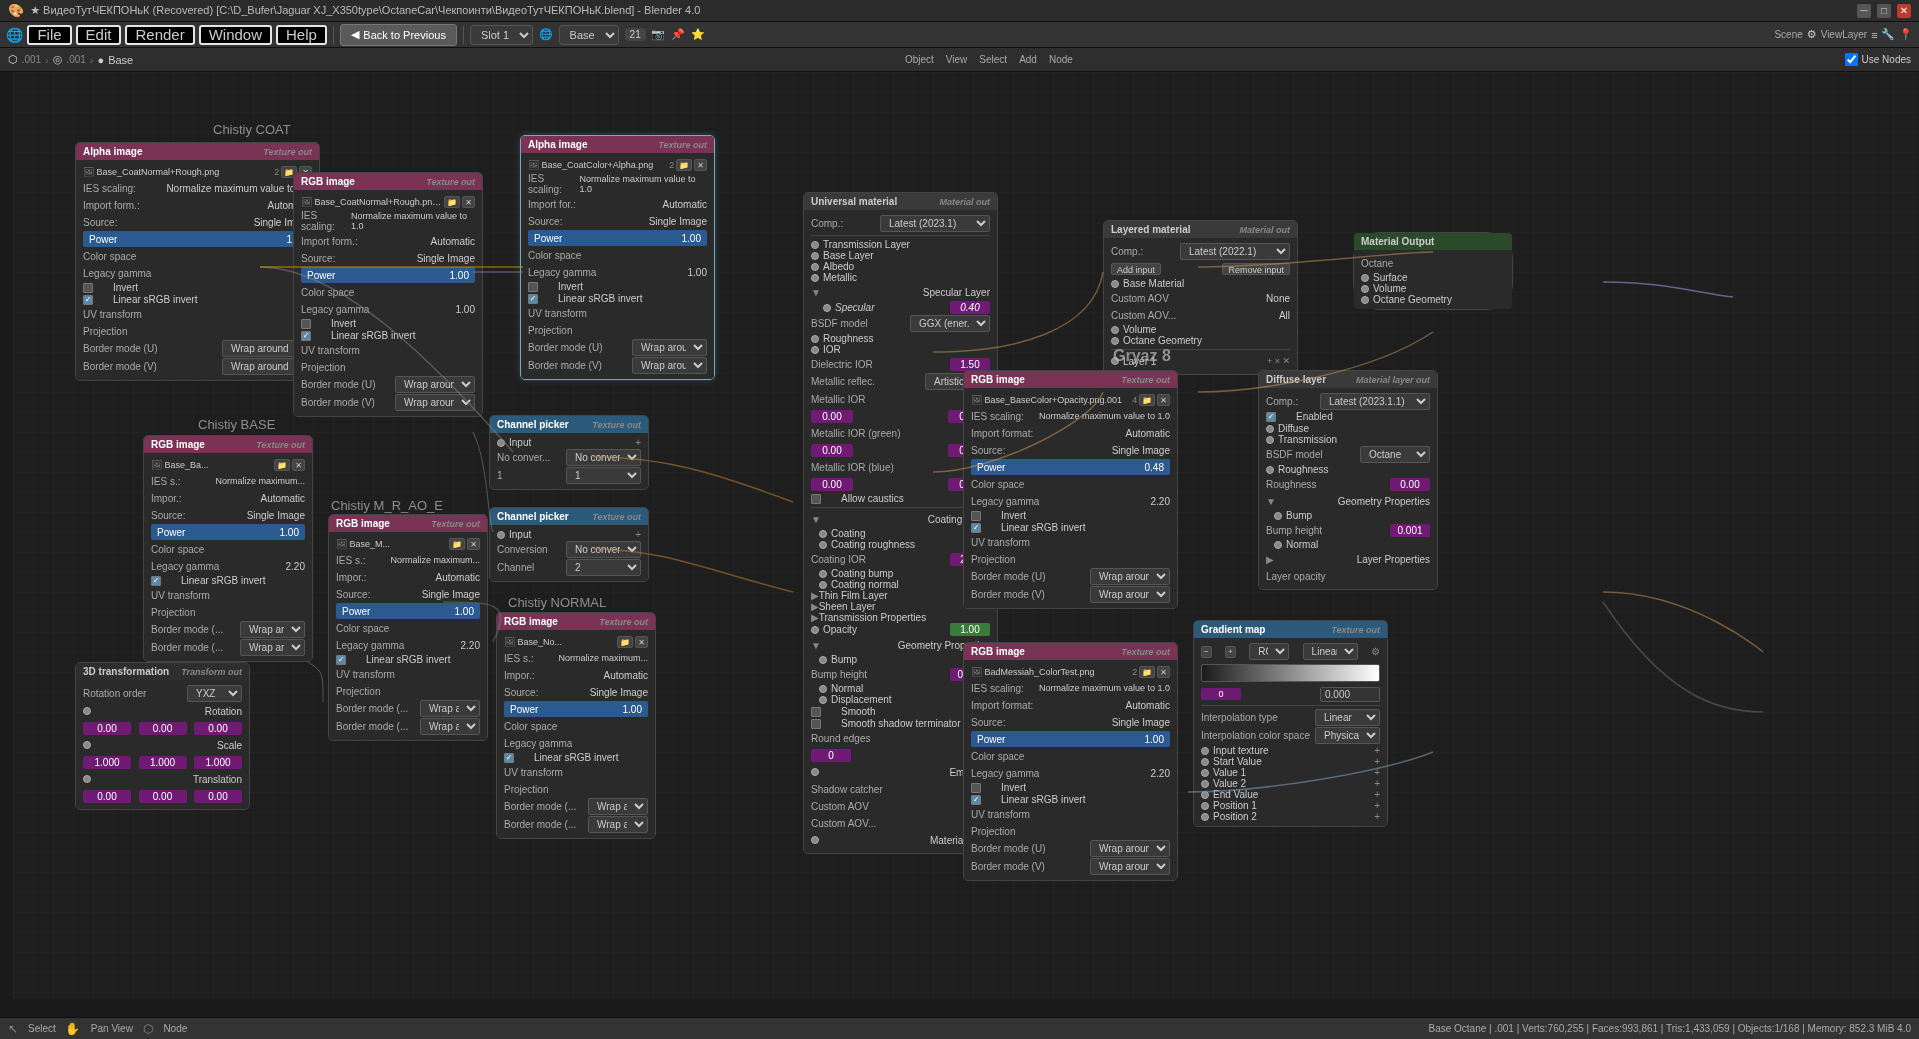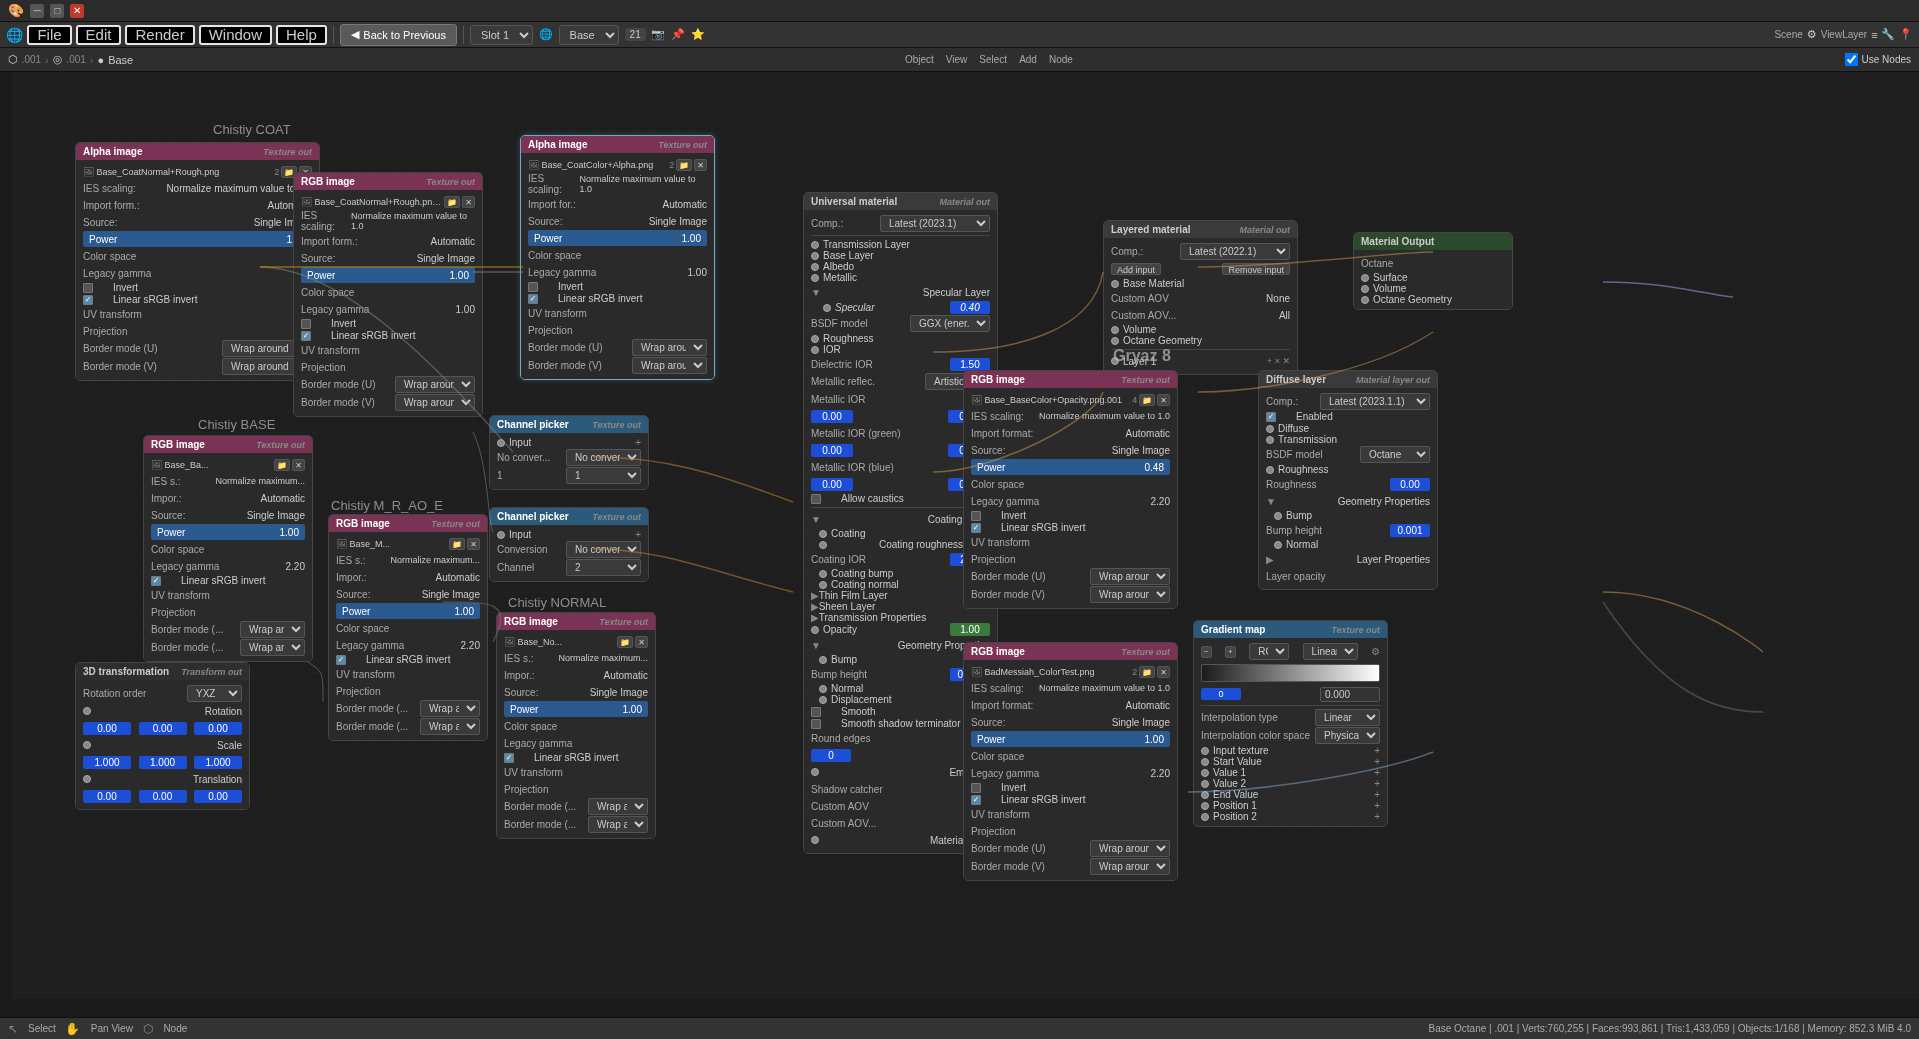--- a/index.html
+++ b/index.html
@@ -168,21 +168,21 @@
     .node-row {
       display: flex;
       align-items: center;
       justify-content: space-between;
       margin: 1px 0;
       min-height: 16px;
     }
     .node-label { color: #aaa; font-size: 10px; }
     .node-value { color: #ccc; font-size: 10px; }
     .node-value-blue {
-      background: #1d4ed8;
+      background: #701a75;
       color: #fff;
       padding: 1px 6px;
       border-radius: 2px;
       font-size: 10px;
       min-width: 40px;
       text-align: center;
     }
     .node-value-input {
       background: #333;
       border: 1px solid #555;
@@ -317,20 +317,21 @@
     .node-selected {
       border: 1px solid #7ab;
       box-shadow: 0 0 6px rgba(100,180,220,0.3);
     }
   </style>
 </head>
 <body>
 
 <div id="titlebar">
   <span class="title-icon">🎨</span>
+  <span class="title-text">★ ВидеоТутЧЕКПОНьК (Recovered) [C:\D_Bufer\Jaguar XJ_X350type\OctaneCar\Чекпоинти\ВидеоТутЧЕКПОНьК.blend] - Blender 4.0</span>
   <button class="win-btn win-min">─</button>
   <button class="win-btn win-max">□</button>
   <button class="win-btn win-close">✕</button>
 </div>
 
 <div id="headerbar">
   <span style="font-size:14px;">🌐</span>
   <button class="header-btn">File</button>
   <button class="header-btn">Edit</button>
   <button class="header-btn">Render</button>
@@ -697,21 +698,21 @@
       </div>
       <div class="divider"></div>
       <div class="node-row">
         <span style="color:#888;">▼</span>
         <span>Coating Layer</span>
       </div>
       <div class="socket-row-left" style="padding-left:8px;">
         <span class="node-dot-left socket-gray"></span>
         <span>Coating</span>
       </div>
-      <div class="socket-row-left" style="padding-left:8px;gap:48px;">
+      <div class="socket-row-left" style="padding-left:8px;">
         <span class="node-dot-left socket-gray"></span>
         <span>Coating roughness</span>
       </div>
       <div class="node-row">
         <span class="node-label">Coating IOR</span>
         <span class="node-value-blue">2.35</span>
       </div>
       <div class="socket-row-left" style="padding-left:8px;">
         <span class="node-dot-left socket-gray"></span>
         <span>Coating bump</span>
@@ -831,21 +832,21 @@
       </div>
       <div class="divider"></div>
       <div class="node-row">
         <span class="node-dot-left socket-pink"></span>
         <span>Layer 1</span>
         <span style="margin-left:auto; font-size:9px; color:#888;">+ × ✕</span>
       </div>
     </div>
   </div>
 
-  <div class="node-card" style="left:1340px; top:160px; width:155px;">
+  <div class="node-card" style="left:1340px; top:160px; width:155px;border-radius:27px;">
     <div class="node-header" style="background:#2a4a2a;">
       <span>Material Output</span>
     </div>
     <div class="node-body">
       <div class="node-row">
         <span class="node-label">Octane</span>
       </div>
       <div class="socket-row-left">
         <span class="node-dot-left socket-pink"></span>
         <span>Surface</span>

